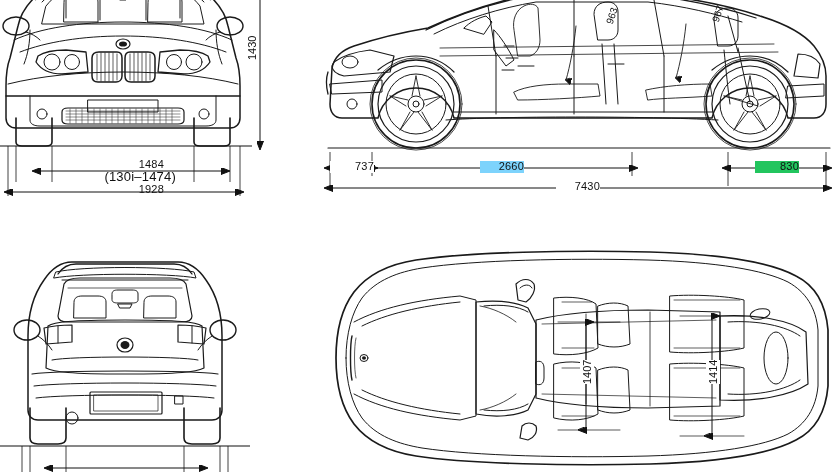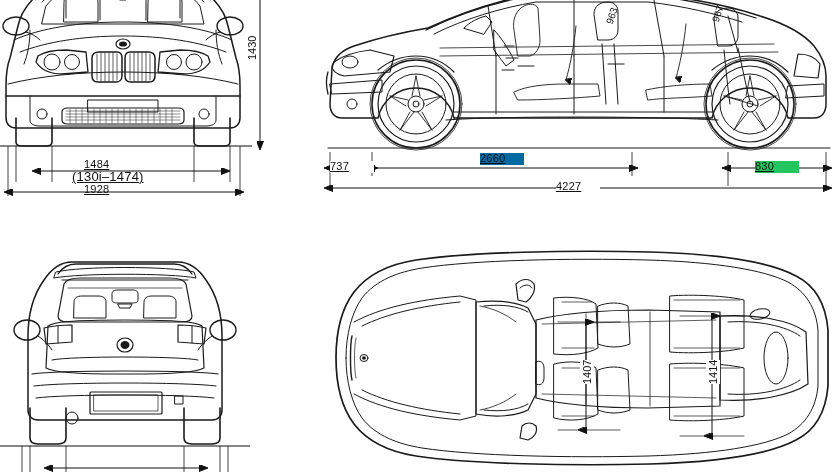--- a/index.html
+++ b/index.html
@@ -2,21 +2,21 @@
 <html><head>
 <meta charset="utf-8">
 <style>
   html,body{margin:0;padding:0;background:#fff;}
   body{width:840px;height:472px;overflow:hidden;
        font-family:"Liberation Sans","DejaVu Sans",sans-serif;}
   #sheet{position:relative;width:840px;height:472px;background:#fff;}
   .view{position:absolute;}
   .view svg{display:block;overflow:visible;}
   .dimtxt{position:absolute;font-size:11px;color:#111;white-space:nowrap;
-          letter-spacing:.2px;line-height:1.05;text-align:left;text-decoration:underline;}
+          letter-spacing:.2px;line-height:1.05;text-align:right;}
   .dimtxt.sub{font-size:13px;}
   .lbl-rot{position:absolute;font-size:9px;color:#111;white-space:nowrap;}
 </style>
 </head>
 <body>
 
 <div id="sheet">
 
   <div class="view" style="left:0;top:0;width:300px;height:210px;">
     <svg width="300" height="210" viewBox="0 0 300 210" fill="none" stroke="#1a1a1a" stroke-width="1" stroke-linecap="round" stroke-linejoin="round">
@@ -245,23 +245,23 @@
     <svg width="522" height="60" viewBox="0 0 522 60" style="position:absolute;left:0;top:150px;" stroke="#111" fill="none" stroke-width="1">
       <path d="M12,2 L12,36 M54,2 L54,26 M314,2 L314,26 M410,2 L410,36
                M508,2 L508,36" stroke-width="0.8"></path>
       <path d="M14,18 L52,18" marker-start="url(#aL)" marker-end="url(#aR)"></path>
       <path d="M56,18 L312,18" marker-start="url(#aL)" marker-end="url(#aR)"></path>
       <path d="M412,18 L506,18" marker-start="url(#aL)" marker-end="url(#aR)"></path>
       <path d="M14,38 L506,38" marker-start="url(#aL)" marker-end="url(#aR)"></path>
     </svg>
 
     <div class="dimtxt" style="left:12px;top:161px;width:44px;background:#fff;">737</div>
-    <div class="dimtxt" style="left:162px;top:153px;width:44px;background:#0369a1;">2660</div>
+    <div class="dimtxt" style="left:162px;top:161px;width:44px;background:#7dd3fc;">2660</div>
     <div class="dimtxt" style="left:437px;top:161px;width:44px;background:#22c55e;">830</div>
-    <div class="dimtxt" style="left:238px;top:181px;width:44px;background:#fff;">4227</div>
+    <div class="dimtxt" style="left:238px;top:181px;width:44px;background:#fff;">7430</div>
   </div>
 
   <div class="view" style="left:0;top:240px;width:300px;height:232px;">
     <svg width="300" height="232" viewBox="0 0 300 232" fill="none" stroke="#1a1a1a" stroke-width="1" stroke-linecap="round" stroke-linejoin="round">
       <g>
         <path d="M28,96 C28,74 34,54 44,40 C52,28 62,22 72,22
                  L178,22 C188,22 198,28 206,40 C216,54 222,74 222,96
                  L222,170 C222,176 218,180 212,180 L38,180
                  C32,180 28,176 28,170 Z" stroke-width="1.5"></path>
         <path d="M58,34 C62,28 68,24 76,24 L174,24

